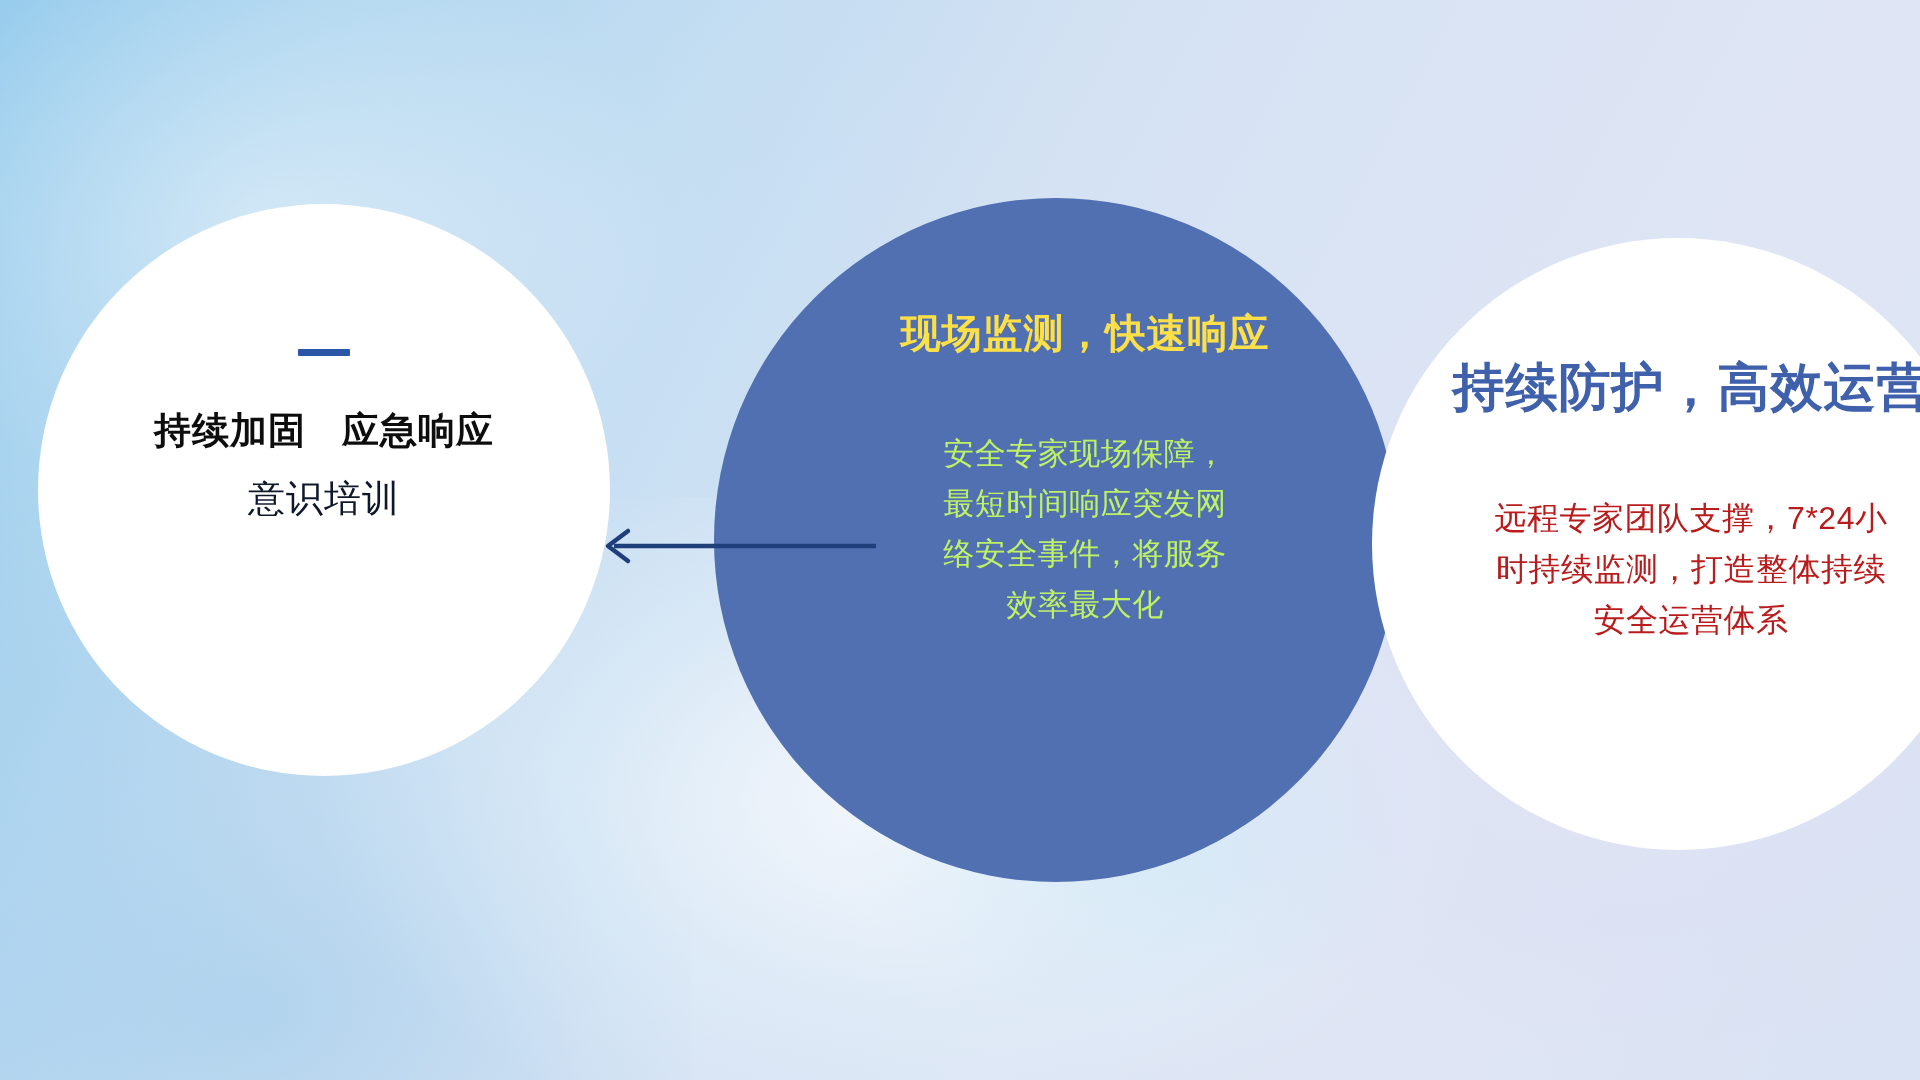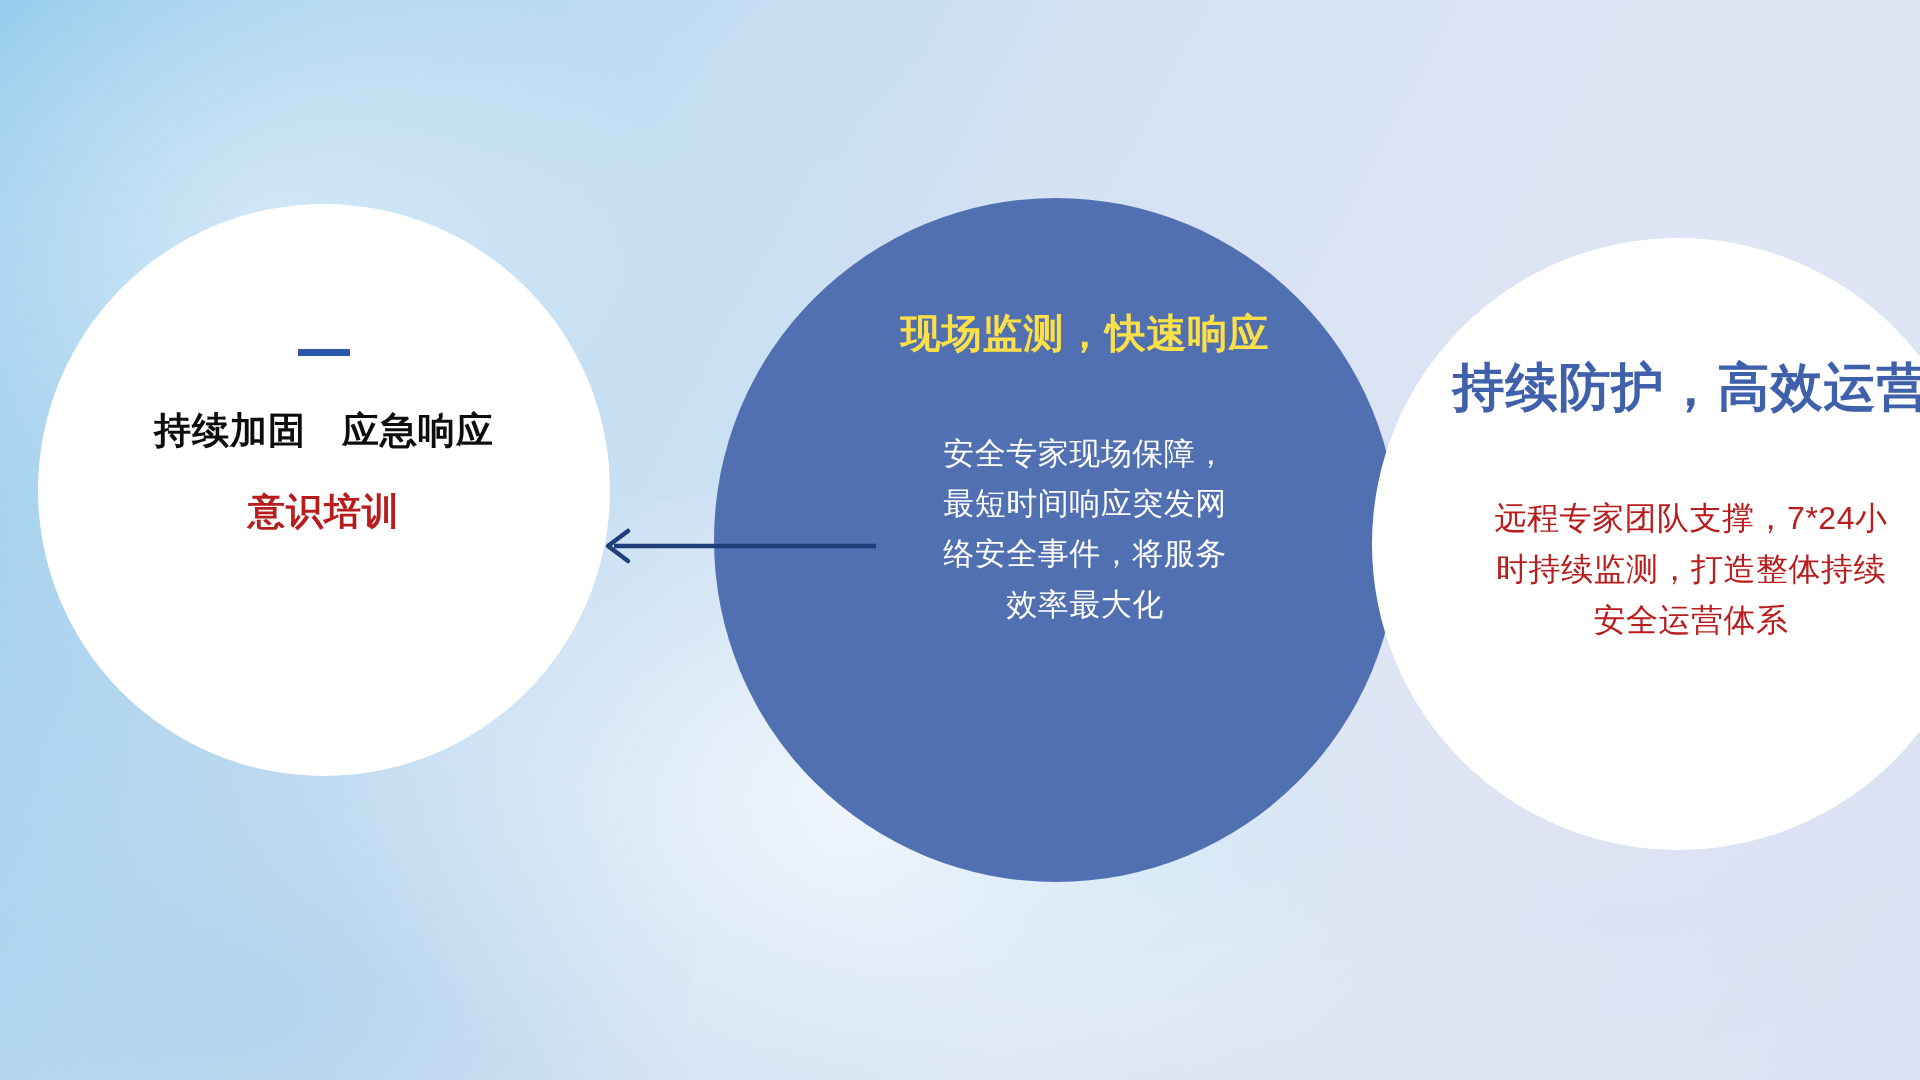--- a/index.html
+++ b/index.html
@@ -140,44 +140,44 @@
     gap: 36px;
     font-size: 37px;
     font-weight: bold;
     color: #0d0d0d;
     letter-spacing: 1px;
     line-height: 1.45;
     white-space: nowrap;
   }
   .kw-row + .kw-row { margin-top: 14px; }
   .kw-center {
-    margin-top: 29px;
+    margin-top: 16px;
     font-size: 37px;
-    font-weight: bold;
-    color: #b91c1c;
+    font-weight: normal;
+    color: #0f172a;
     letter-spacing: 1px;
     white-space: nowrap;
   }
 
   
   #circle-mid .card-title {
     font-size: 40px;
     font-weight: bold;
     color: #fde047;
     letter-spacing: 1px;
     white-space: nowrap;
     margin-left: 58px;
   }
   #circle-mid .card-body {
     margin-top: 68px;
     width: 310px;
     margin-left: 58px;
     font-size: 31px;
     line-height: 1.62;
-    color: #ffffff;
+    color: #bef264;
     text-align: center;
     letter-spacing: 0.5px;
   }
 
   
   #circle-right .card-title {
     font-size: 52px;
     font-weight: bold;
     color: #3f60ab;
     letter-spacing: 1px;

